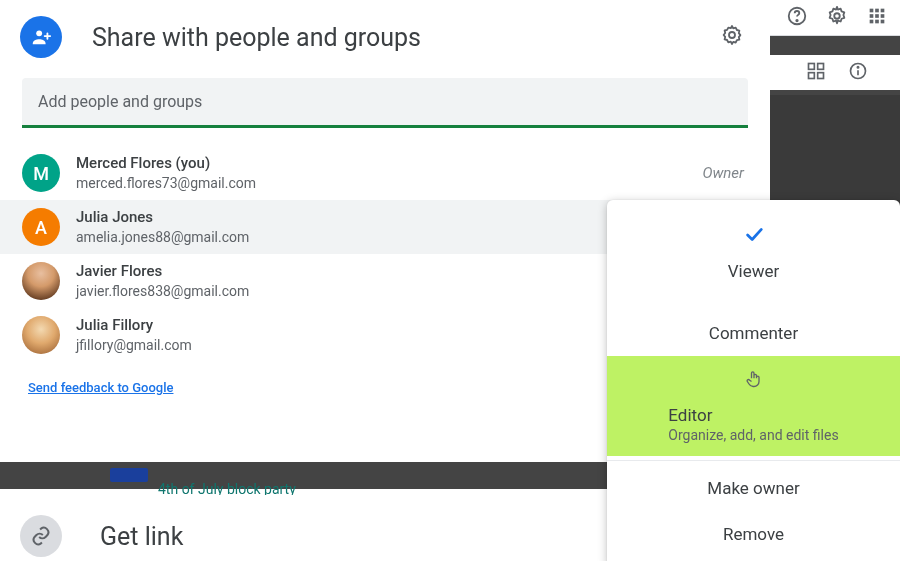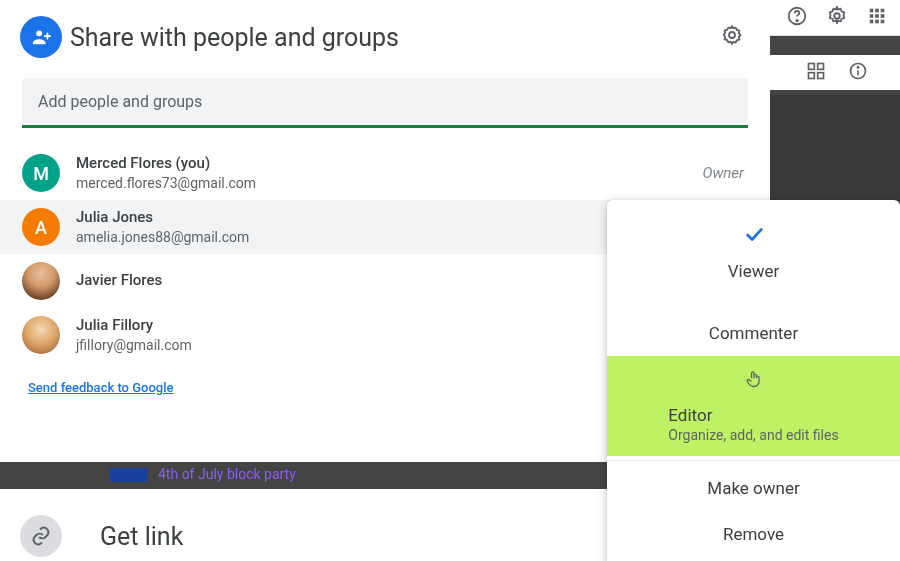--- a/index.html
+++ b/index.html
@@ -31,22 +31,22 @@
     left: 110px;
     top: 468px;
     width: 38px;
     height: 14px;
     background: #1a3f9c;
     border-radius: 2px;
   }
   .bg-strip-text {
     position: absolute;
     left: 158px;
-    top: 466px;
-    color: #8b5cf6;
+    top: 481px;
+    color: #0f766e;
     font-size: 14px;
   }
   .bg-toolbar {
     position: absolute;
     top: 0; right: 0;
     height: 35px;
     display: flex;
     align-items: center;
     gap: 18px;
     padding: 0 16px;
@@ -89,21 +89,21 @@
     position: absolute;
     left: 0;
     top: 0;
     width: 770px;
     background: #fff;
   }
   .header {
     display: flex;
     align-items: center;
     padding: 16px 20px 12px 20px;
-    gap: 8px;
+    gap: 30px;
   }
   .header-icon {
     width: 42px;
     height: 42px;
     border-radius: 50%;
     background: #1a73e8;
     display: flex;
     align-items: center;
     justify-content: center;
     color: #fff;
@@ -365,20 +365,21 @@
       <div class="person-info">
         <div class="person-name">Julia Jones</div>
         <div class="person-email">amelia.jones88@gmail.com</div>
       </div>
     </div>
 
     <div class="person">
       <div class="avatar photo1"></div>
       <div class="person-info">
         <div class="person-name">Javier Flores</div>
+        <div class="person-email">javier.flores838@gmail.com</div>
       </div>
     </div>
 
     <div class="person">
       <div class="avatar photo2"></div>
       <div class="person-info">
         <div class="person-name">Julia Fillory</div>
         <div class="person-email">jfillory@gmail.com</div>
       </div>
     </div>

